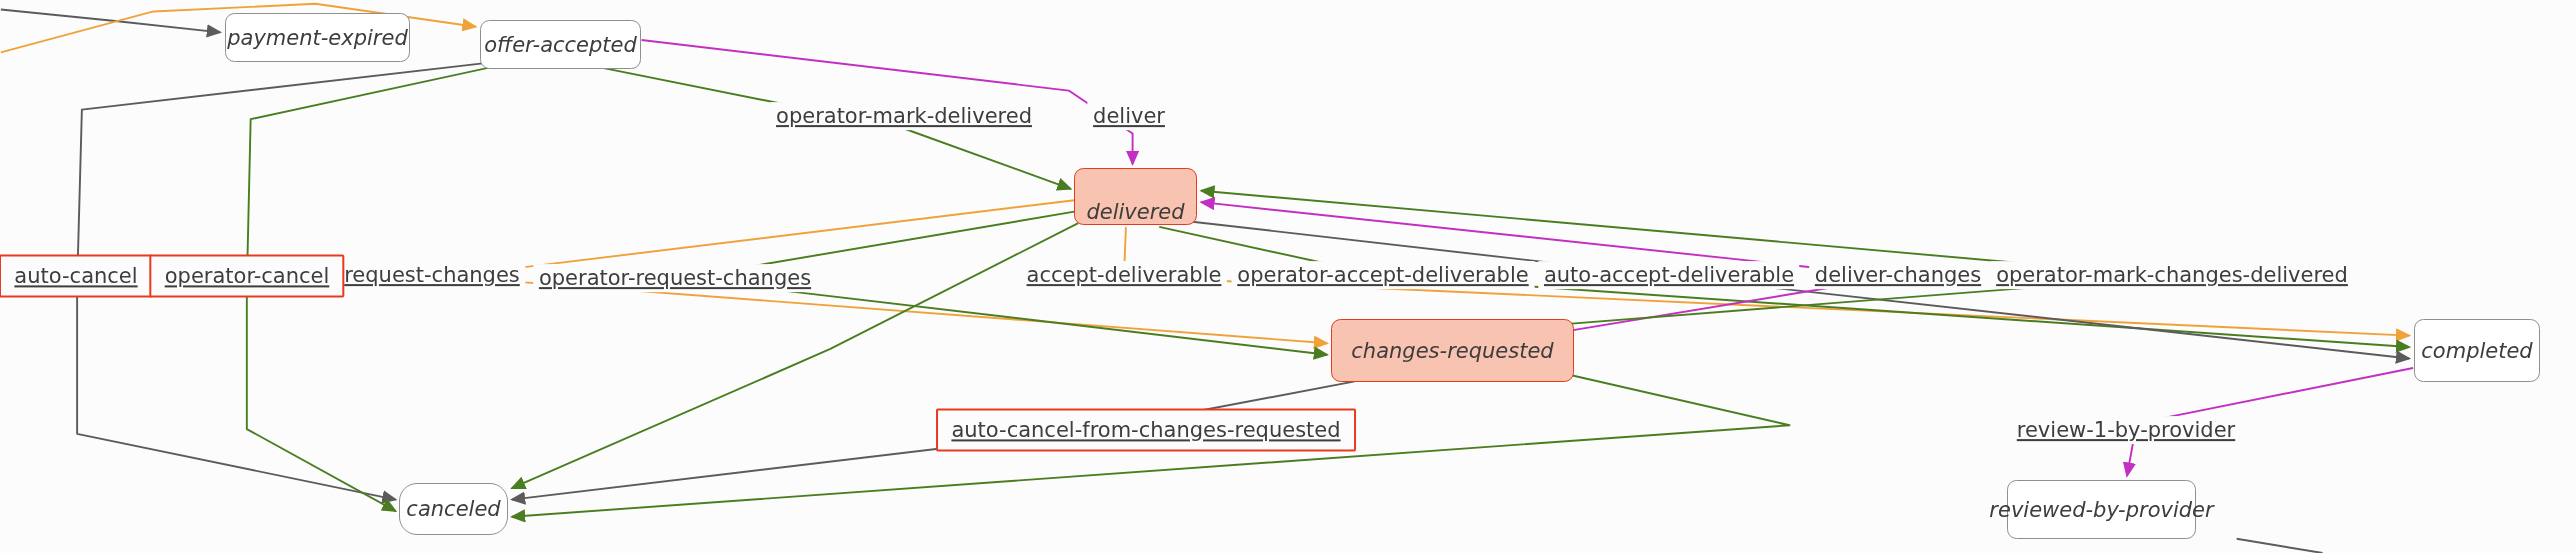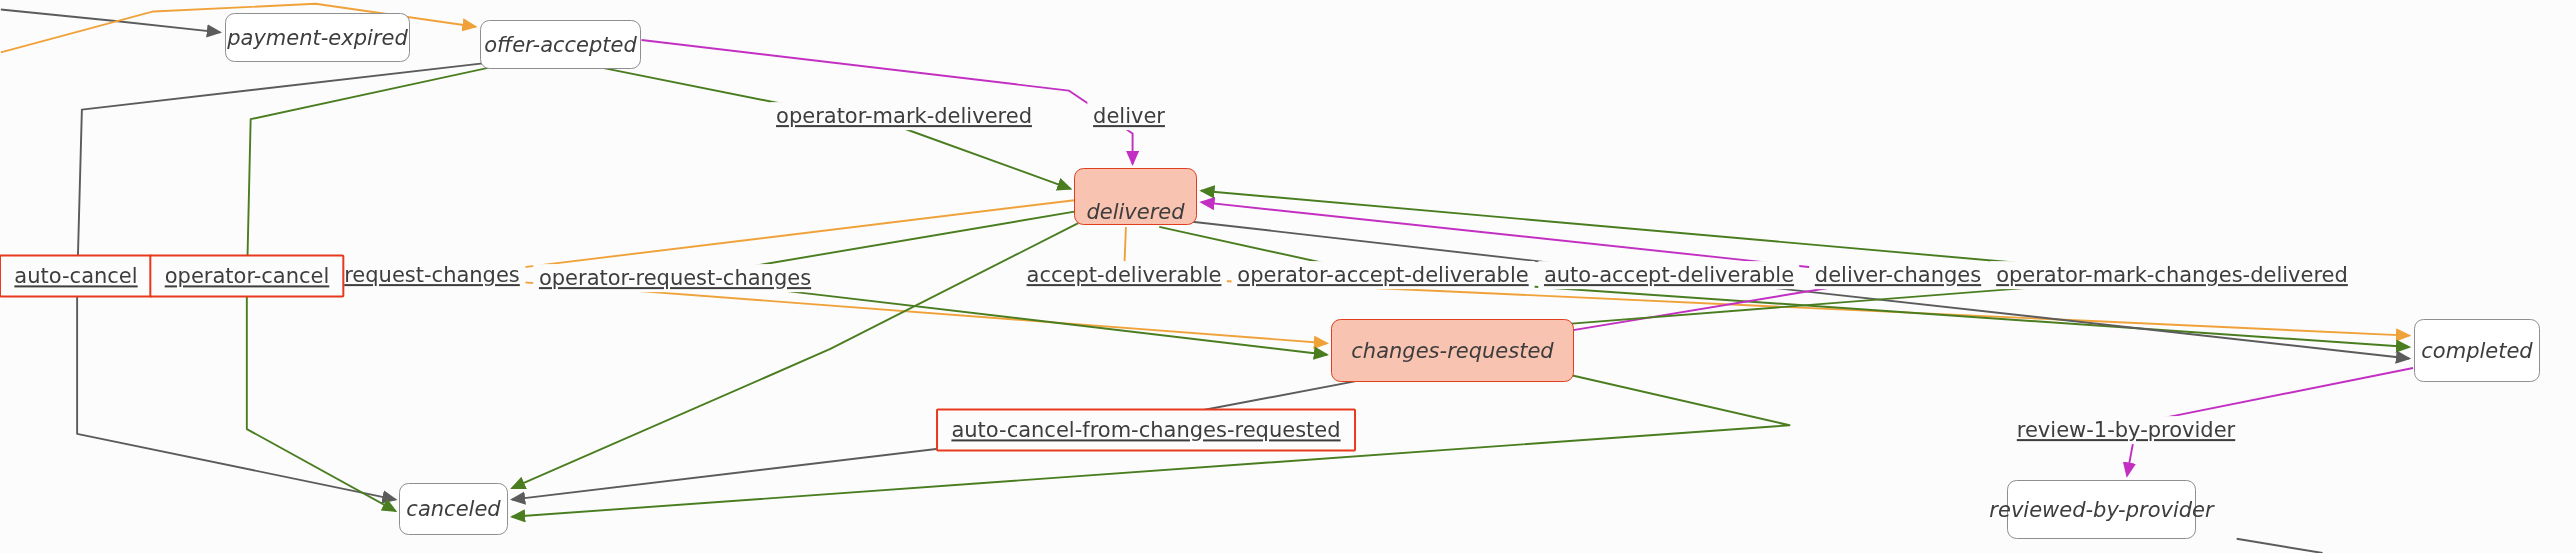--- a/index.html
+++ b/index.html
@@ -131,21 +131,21 @@
       </div>
       <div class="state-node" style="left: 480px; top: 20px; width: 161px; height: 49px;">
         <span>offer-accepted</span>
       </div>
       <div class="state-node highlighted" style="left: 1074px; top: 168px; width: 123px; height: 57px; align-items: flex-end;">
         <span>delivered</span>
       </div>
       <div class="state-node highlighted" style="left: 1331px; top: 319px; width: 243px; height: 63px;">
         <span>changes-requested</span>
       </div>
-      <div class="state-node" style="left: 399px; top: 483px; width: 109px; height: 52px;">
+      <div class="state-node" style="left: 399px; top: 483px; width: 109px; height: 52px; border-radius: 18px;">
         <span>canceled</span>
       </div>
       <div class="state-node" style="left: 2414px; top: 319px; width: 126px; height: 63px;">
         <span>completed</span>
       </div>
       <div class="state-node" style="left: 2007px; top: 480px; width: 189px; height: 59px;">
         <span>reviewed-by-provider</span>
       </div>
     </div>
 </div>

